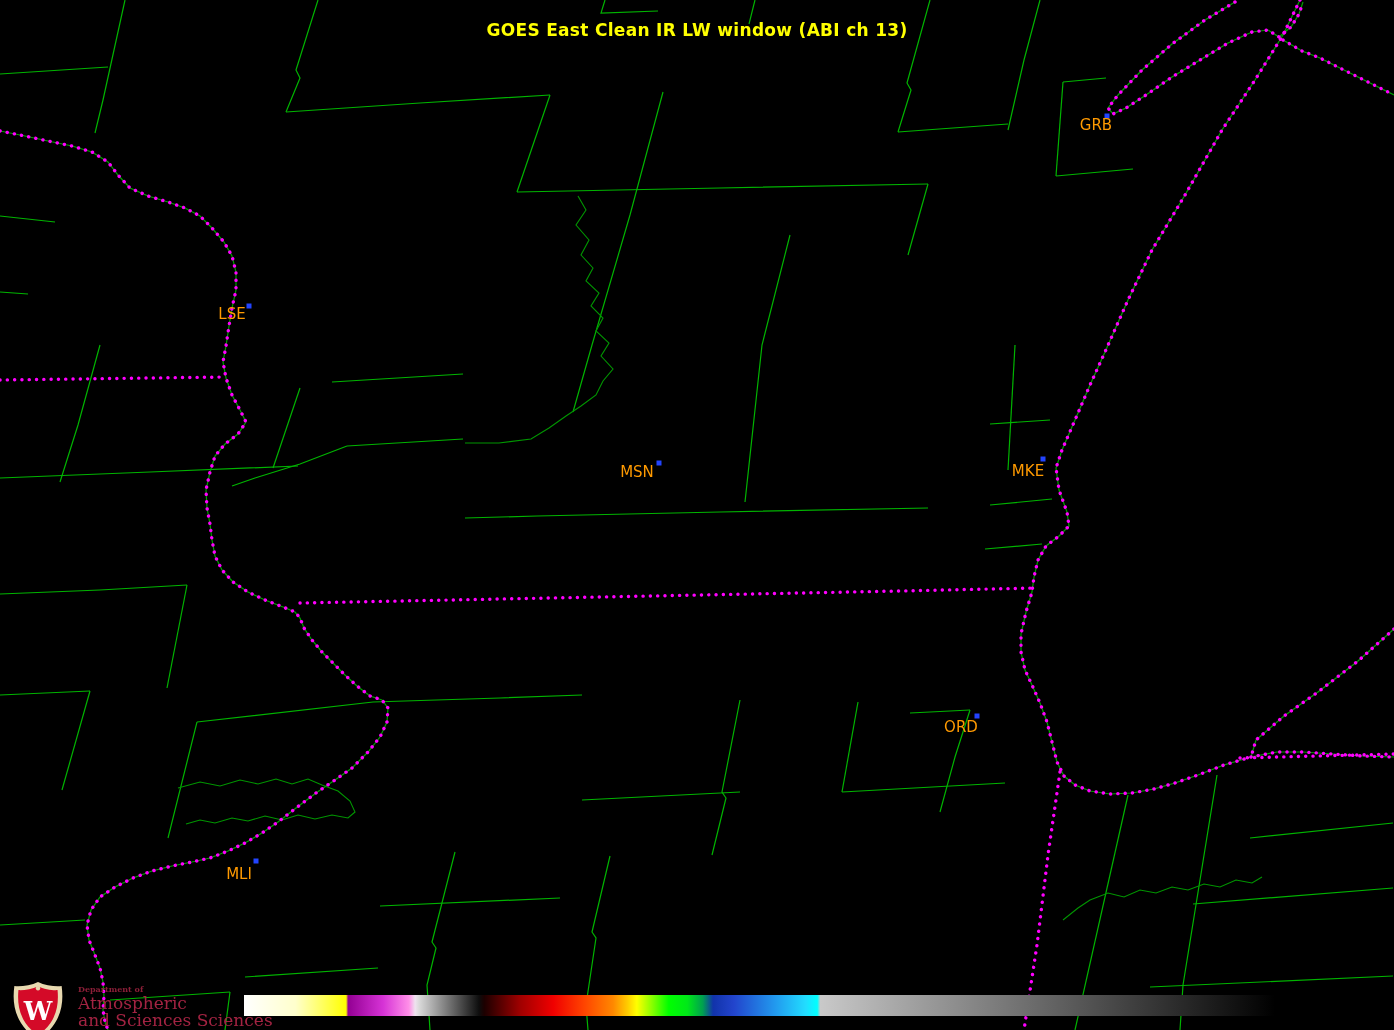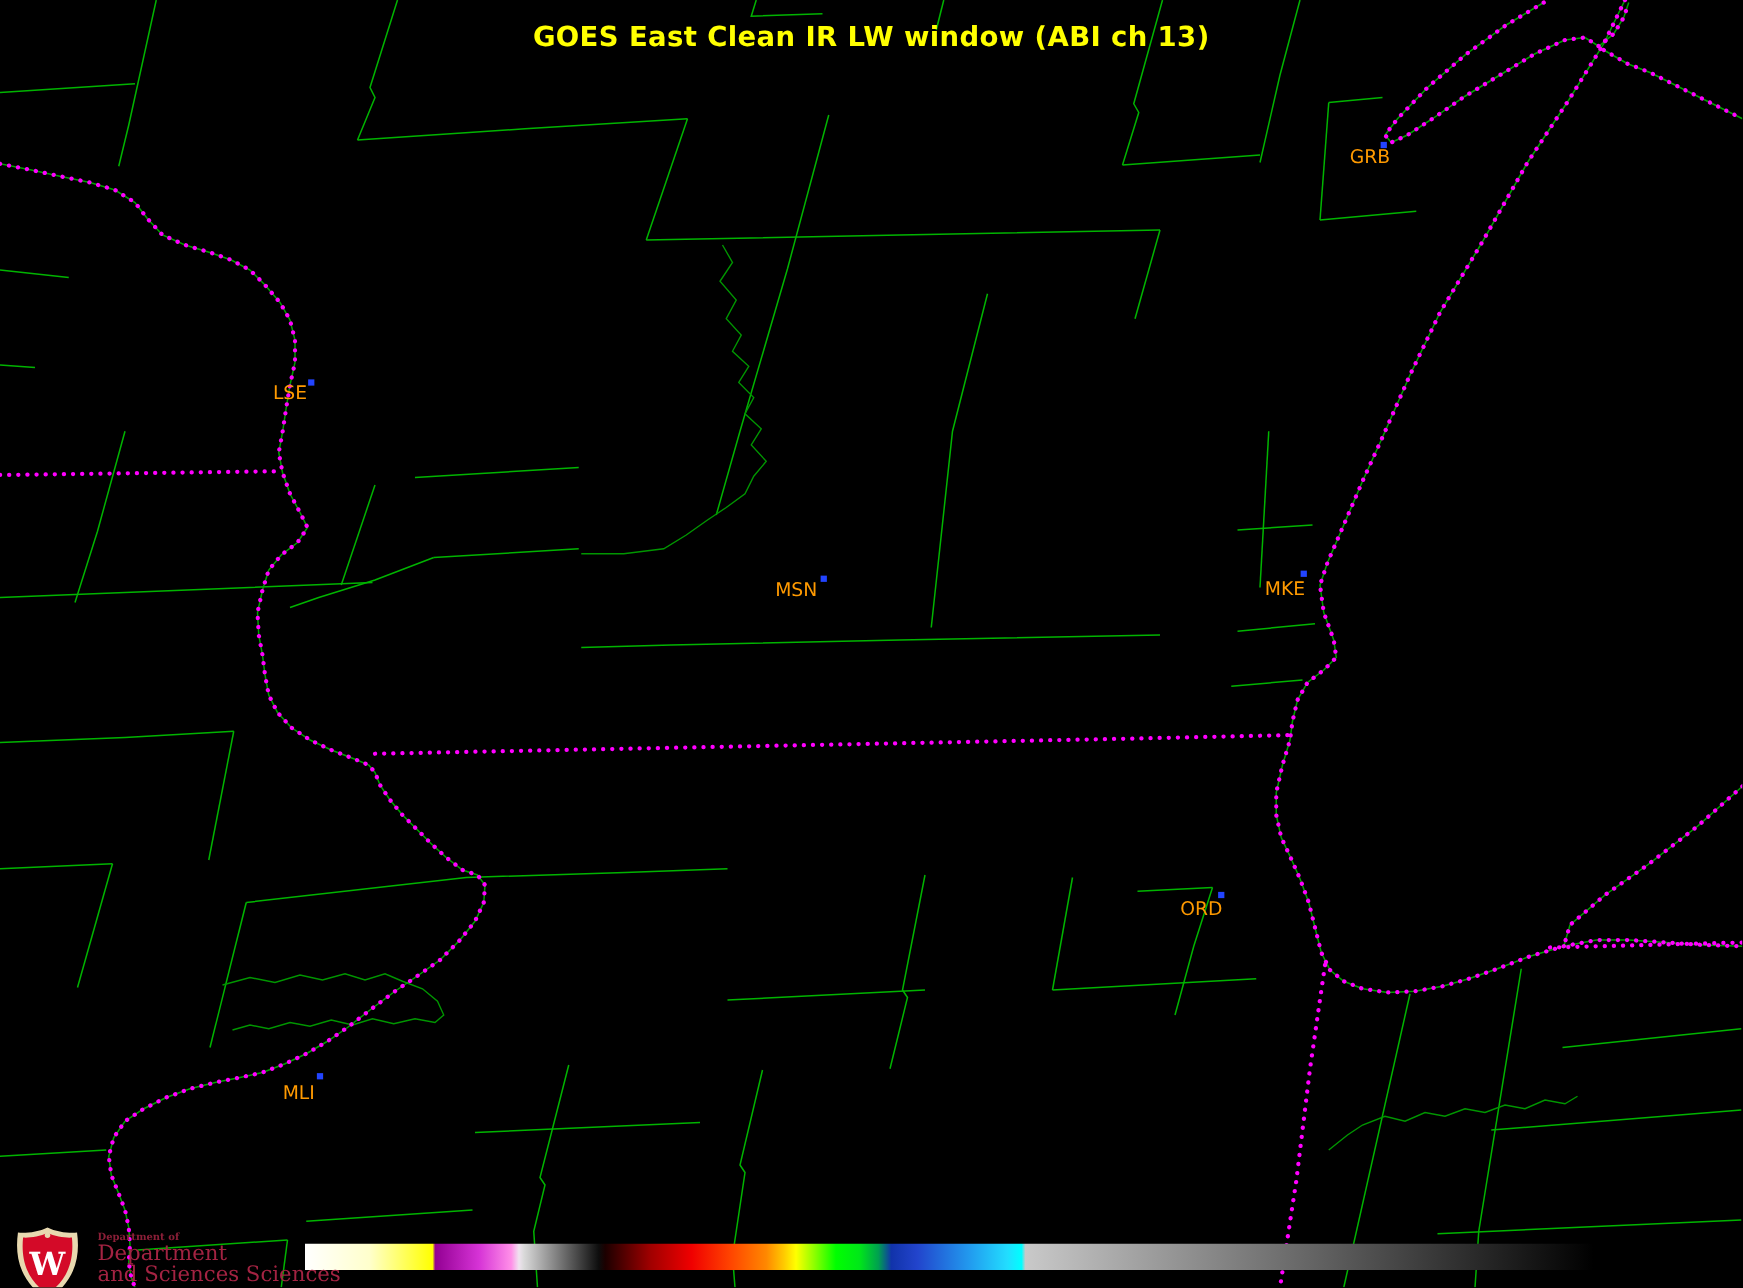--- a/index.html
+++ b/index.html
@@ -1,20 +1,20 @@
 <!DOCTYPE html>
 <html><head>
 <meta charset="utf-8">
 <style>
   html,body{margin:0;padding:0;background:#000;}
   .stage{position:relative;width:1394px;height:1030px;background:#000;overflow:hidden;
          font-family:"DejaVu Sans",sans-serif;}
   #map-svg{position:absolute;left:0;top:0;width:1394px;height:1030px;}
   .title{position:absolute;left:0;top:19px;width:100%;text-align:center;
-         color:#ffff00;font-weight:bold;font-size:22px;line-height:23px;letter-spacing:.3px;}
+         color:#ffff00;font-weight:bold;font-size:17px;line-height:23px;letter-spacing:.3px;}
   #colorbar{position:absolute;left:244px;top:995px;width:1031px;height:21px;}
   .logo{position:absolute;left:6px;top:981px;display:flex;align-items:flex-start;}
   .crest{width:64px;height:60px;flex:0 0 auto;}
   .logo-text{margin-left:8px;padding-top:3px;font-family:"DejaVu Serif",serif;}
   .logo-text .dept{font-size:8px;font-weight:bold;color:#8c1f38;margin-bottom:1px;}
   .logo-text .big{font-size:17px;line-height:17px;color:#a32342;}
 </style>
 </head>
 <body>
 
@@ -114,18 +114,18 @@
 
   <div class="logo">
     <svg class="crest" viewBox="0 0 60 66">
       <path d="M30 1 C38 5 50 6.5 56 5.5 C58.5 24 56.5 47 30 65 C3.5 47 1.5 24 4 5.5 C10 6.5 22 5 30 1 Z" fill="#e8d9b0"></path>
       <path d="M30 6 C36.5 9 46.5 10.5 51.5 10 C53 25 51 45.5 30 59.5 C9 45.5 7 25 8.5 10 C13.5 10.5 23.5 9 30 6 Z" fill="#d40a28"></path>
       <circle cx="30" cy="8" r="2.4" fill="#e8d9b0"></circle>
       <text id="crest-w" x="30" y="43" text-anchor="middle" font-family="DejaVu Serif, serif" font-size="28" font-weight="bold" fill="#ffffff">W</text>
     </svg>
     <div class="logo-text">
       <div class="dept">Department of</div>
-      <div class="big">Department</div>
+      <div class="big">Atmospheric</div>
       <div class="big">and Sciences Sciences</div>
     </div>
   </div>
 
 </div>
 
 </body></html>

